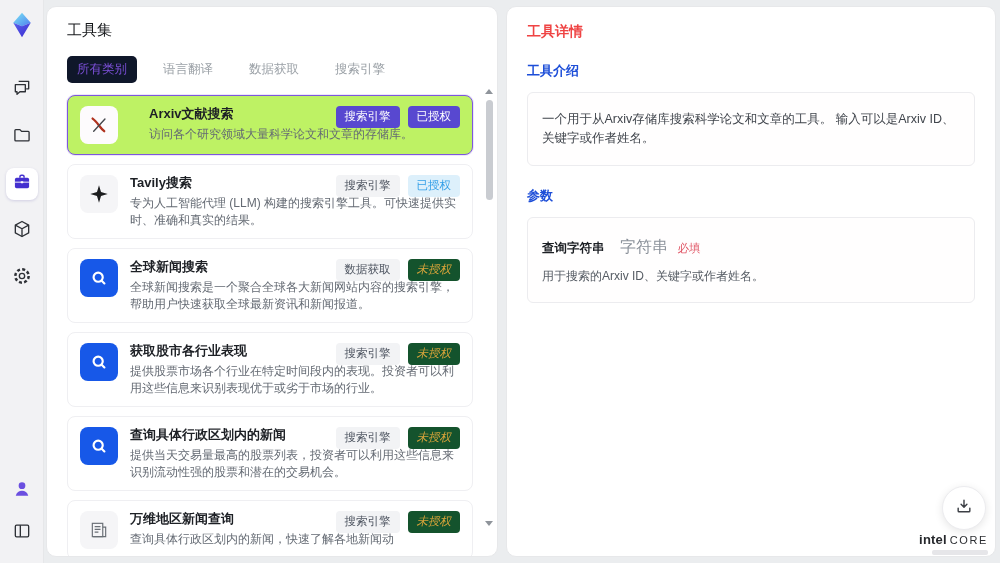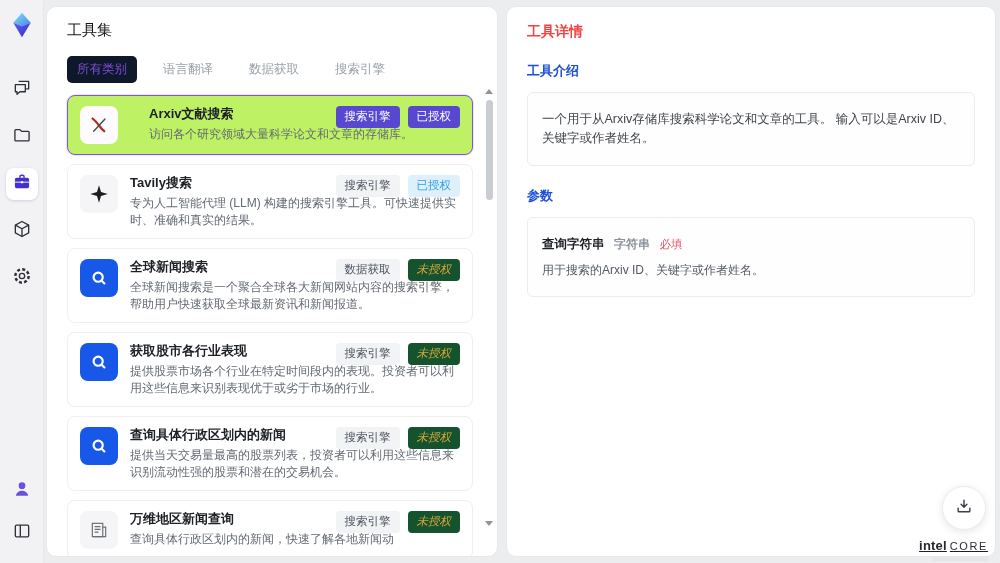--- a/index.html
+++ b/index.html
@@ -70,30 +70,30 @@
     background:#fff; border:1px solid #e7e8ea; border-radius:10px;
     padding:16px 20px;
   }
   .detail-title { font-size:14px; font-weight:bold; color:#ef4444; }
   .section-heading { font-size:13px; font-weight:bold; margin-top:21px; color:#1d4ed8; }
   .info-box {
     margin-top:12px; border:1px solid #ececef; border-radius:6px;
     padding:17px 14px; font-size:12.5px; color:#40454c; line-height:1.5; background:#fffefe;
   }
   .param-name { font-size:12.5px; font-weight:bold; color:#1d2025; }
-  .param-type { font-size:12px; color:#8a9099; margin-left:6px; font-weight:bold; }
+  .param-type { font-size:16px; color:#8a9099; margin-left:12px; font-weight:normal; }
   .param-required { font-size:11.5px; color:#e05666; margin-left:6px; font-weight:normal; }
   .param-desc { font-size:12px; color:#555b63; margin-top:8px; }
   
   .fab {
     position:absolute; right:14px; bottom:33px; width:44px; height:44px; border-radius:50%;
     background:#fff; border:1px solid #ececef; box-shadow:0 2px 8px rgba(0,0,0,.10);
     display:flex; align-items:center; justify-content:center; cursor:pointer;
   }
-  .intel-brand { position:absolute; right:12px; bottom:2px; text-align:center;text-decoration:underline; }
+  .intel-brand { position:absolute; right:12px; bottom:8px; text-align:center; }
   .intel-row { display:flex; align-items:baseline; gap:3px; justify-content:flex-end; }
   .intel-word { font-size:13px; font-weight:bold; color:#26282c; letter-spacing:.2px; }
   .core-word { font-size:11px; font-weight:normal; color:#2c2e32; letter-spacing:1.6px; }
   .intel-sub { width:56px; height:5px; background:#e6e6e9; border-radius:2px; margin:3px 0 0 auto; }
 </style>
 </head>
 <body>
 
 <div class="rail">
   <div class="logo">

